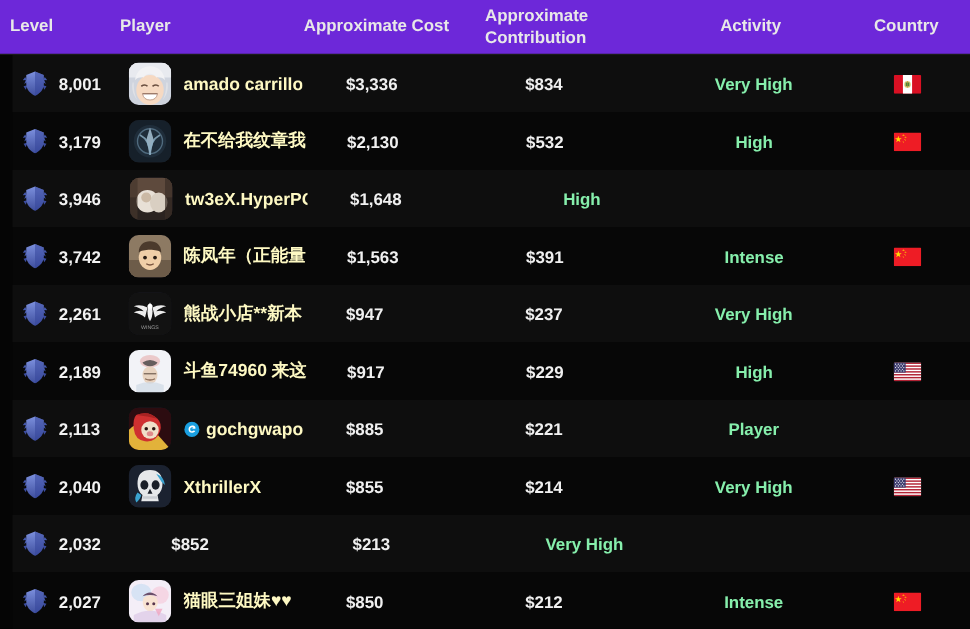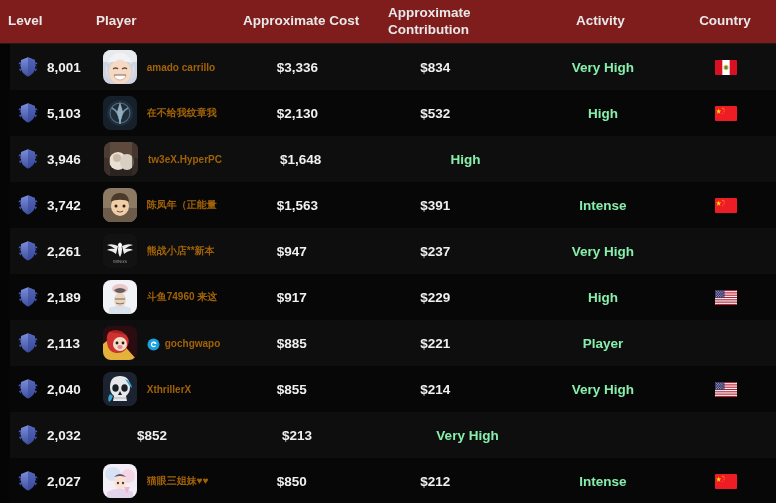--- a/index.html
+++ b/index.html
@@ -20,21 +20,21 @@
     height: 503px;
     background: #050505;
     position: relative;
   }
 
   
   .head-row {
     display: flex;
     align-items: center;
     height: 44px;
-    background: #7f1d1d;
+    background: #6d28d9;
     border-bottom: 1px solid #1b1b1b;
     box-sizing: border-box;
   }
   .head-cell {
     color: #e8e8e8;
     font-size: 13.5px;
     font-weight: bold;
     line-height: 1.25;
     box-sizing: border-box;
   }
@@ -91,22 +91,22 @@
     height: 34px;
     flex: 0 0 34px;
     border-radius: 8px;
     margin-right: 10px;
     overflow: hidden;
     position: relative;
     background: #1a1a22;
   }
   .avatar svg { display: block; width: 34px; height: 34px; }
   .player-name {
-    color: #a16207;
-    font-size: 10px;
+    color: #fef9c3;
+    font-size: 14px;
     font-weight: bold;
     white-space: nowrap;
     overflow: hidden;
     max-width: 98px;
   }
   .verified-badge {
     width: 13px;
     height: 13px;
     flex: 0 0 13px;
     margin-right: 5px;
@@ -222,21 +222,21 @@
                   <stop offset="1" stop-color="#3f4f9e"></stop>
     </linearGradient>
               </defs>
     <path d="M4.2 6.5 L2.2 9.2 L4.6 9.0 L3.4 12.2 L6.0 10.4 Z" fill="#4558ad"></path>
     <path d="M19.8 6.5 L21.8 9.2 L19.4 9.0 L20.6 12.2 L18.0 10.4 Z" fill="#4558ad"></path>
     <path d="M2.8 14.0 L4.6 16.8 L5.4 14.6 L7.2 16.2 L6.4 13.0 Z" fill="#3b4c9e"></path>
     <path d="M21.2 14.0 L19.4 16.8 L18.6 14.6 L16.8 16.2 L17.6 13.0 Z" fill="#3b4c9e"></path>
     <path d="M12 2.2 L19 5.0 L19 12.0 C19 16.6 15.8 20.0 12 21.6 C8.2 20.0 5 16.6 5 12.0 L5 5.0 Z" fill="url(#lg)"></path>
     <path d="M12 2.2 L19 5.0 L19 12.0 C19 16.6 15.8 20.0 12 21.6 Z" fill="#34459a" opacity=".55"></path>
   </svg></span>
-      <span class="level-text">5,103</span>
+      <span class="level-text">3,179</span>
     </div>
     <div class="cell c-player">
       <span class="avatar">
             <svg viewBox="0 0 34 34">
               <rect width="34" height="34" fill="#16202a"></rect>
         <circle cx="17" cy="17" r="13" fill="#22313f" opacity=".8"></circle>
         <circle cx="17" cy="17" r="10" fill="none" stroke="#5d7a90" stroke-width="1.1" opacity=".8"></circle>
         <path d="M17 6 L20 16 L17 28 L14 16 Z" fill="#a9c4d6" opacity=".85"></path>
         <path d="M9 12 q8 4 8 16 q0-12 8-16" fill="none" stroke="#8fb0c6" stroke-width="1.5" opacity=".8"></path>
       </svg>

